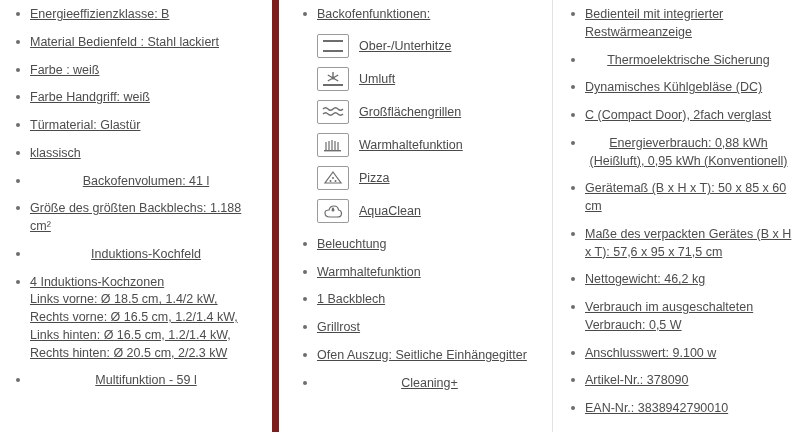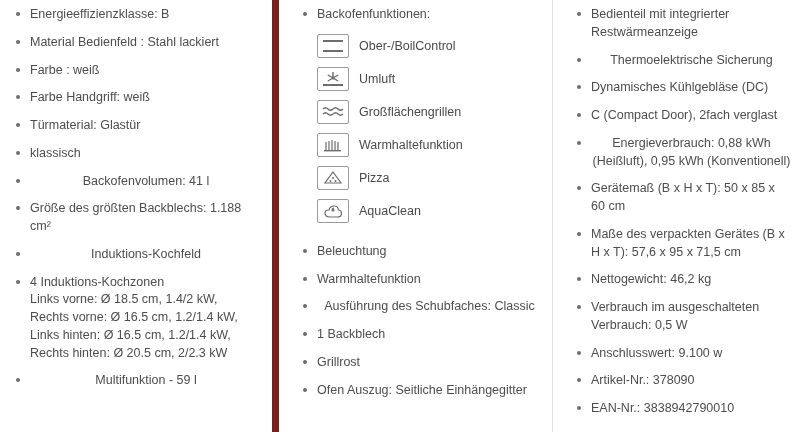--- a/index.html
+++ b/index.html
@@ -13,37 +13,38 @@
     font-family: "Liberation Sans", sans-serif;
     color: #4a4a4a;
     font-size: 12.5px;
     overflow: hidden;
   }
   .page {
     display: flex;
     width: 800px;
     height: 432px;
     box-sizing: border-box;
+    text-decoration: underline;
   }
   .col {
     box-sizing: border-box;
     position: relative;
   }
   .col1 {
     width: 272px;
     padding: 6px 10px 0 14px;
   }
   .col2 {
     width: 280px;
     padding: 6px 10px 0 22px;
     border-left: 7px solid #7f1d1d;
   }
   .col3 {
     width: 248px;
-    padding: 6px 8px 0 22px;
+    padding: 6px 8px 0 16px;
     border-left: 1px solid #e2e2e2;
   }
   ul.list {
     list-style: none;
     margin: 0;
     padding: 0;
   }
   ul.list li {
     position: relative;
     padding-left: 16px;
@@ -126,21 +127,21 @@
       <li class="tight">Backofenfunktionen:</li>
     </ul>
 
     <div class="func-row">
       <span class="func-icon">
         <svg width="22" height="14" viewBox="0 0 22 14">
           <rect x="1" y="1" width="20" height="2" fill="#6d6d6d"></rect>
           <rect x="1" y="11" width="20" height="2" fill="#6d6d6d"></rect>
         </svg>
       </span>
-      <span class="func-label">Ober-/BoilControl</span>
+      <span class="func-label">Ober-/Unterhitze</span>
     </div>
 
     <div class="func-row">
       <span class="func-icon">
         <svg width="22" height="16" viewBox="0 0 22 16">
           <rect x="1" y="13" width="20" height="2" fill="#6d6d6d"></rect>
           <circle cx="11" cy="7" r="1.5" fill="#6d6d6d"></circle>
           <path d="M11 7 L11 1 M11 7 L16.2 4 M11 7 L16.2 10 M11 7 L5.8 10 M11 7 L5.8 4" stroke="#6d6d6d" stroke-width="1.4" fill="none"></path>
         </svg>
       </span>
@@ -182,27 +183,27 @@
     <div class="func-row">
       <span class="func-icon">
         <svg width="22" height="16" viewBox="0 0 22 16">
           <path d="M8 14 q-5 0 -5 -4 q0 -3 4 -3 q1 -4 5 -4 q4 0 4.5 4 q3 0.4 3 3.4 q0 3.6 -4.5 3.6 Z" stroke="#6d6d6d" stroke-width="1.2" fill="none"></path>
           <path d="M11 4 q1.5 2 1.5 3.2 q0 1.3 -1.5 1.3 q-1.5 0 -1.5 -1.3 q0 -1.2 1.5 -3.2 Z" fill="#6d6d6d"></path>
         </svg>
       </span>
       <span class="func-label">AquaClean</span>
     </div>
 
-    <ul class="list" style="margin-top:20px">
+    <ul class="list" style="margin-top:13px">
       <li>Beleuchtung</li>
       <li>Warmhaltefunktion</li>
-      <li class="gap-top">Ausführung des Schubfaches: Classic</li>
       <li>1 Backblech</li>
       <li>Grillrost</li>
       <li>Ofen Auszug: Seitliche Einhängegitter</li>
+      <li class="gap-top">Cleaning+</li>
 
     </ul>
   </div>
 
   <div class="col col3">
     <ul class="list">
       <li>Bedienteil mit integrierter Restwärmeanzeige</li>
       <li class="gap-top">Thermoelektrische Sicherung</li>
       <li>Dynamisches Kühlgebläse (DC)</li>
       <li>C (Compact Door), 2fach verglast</li>

